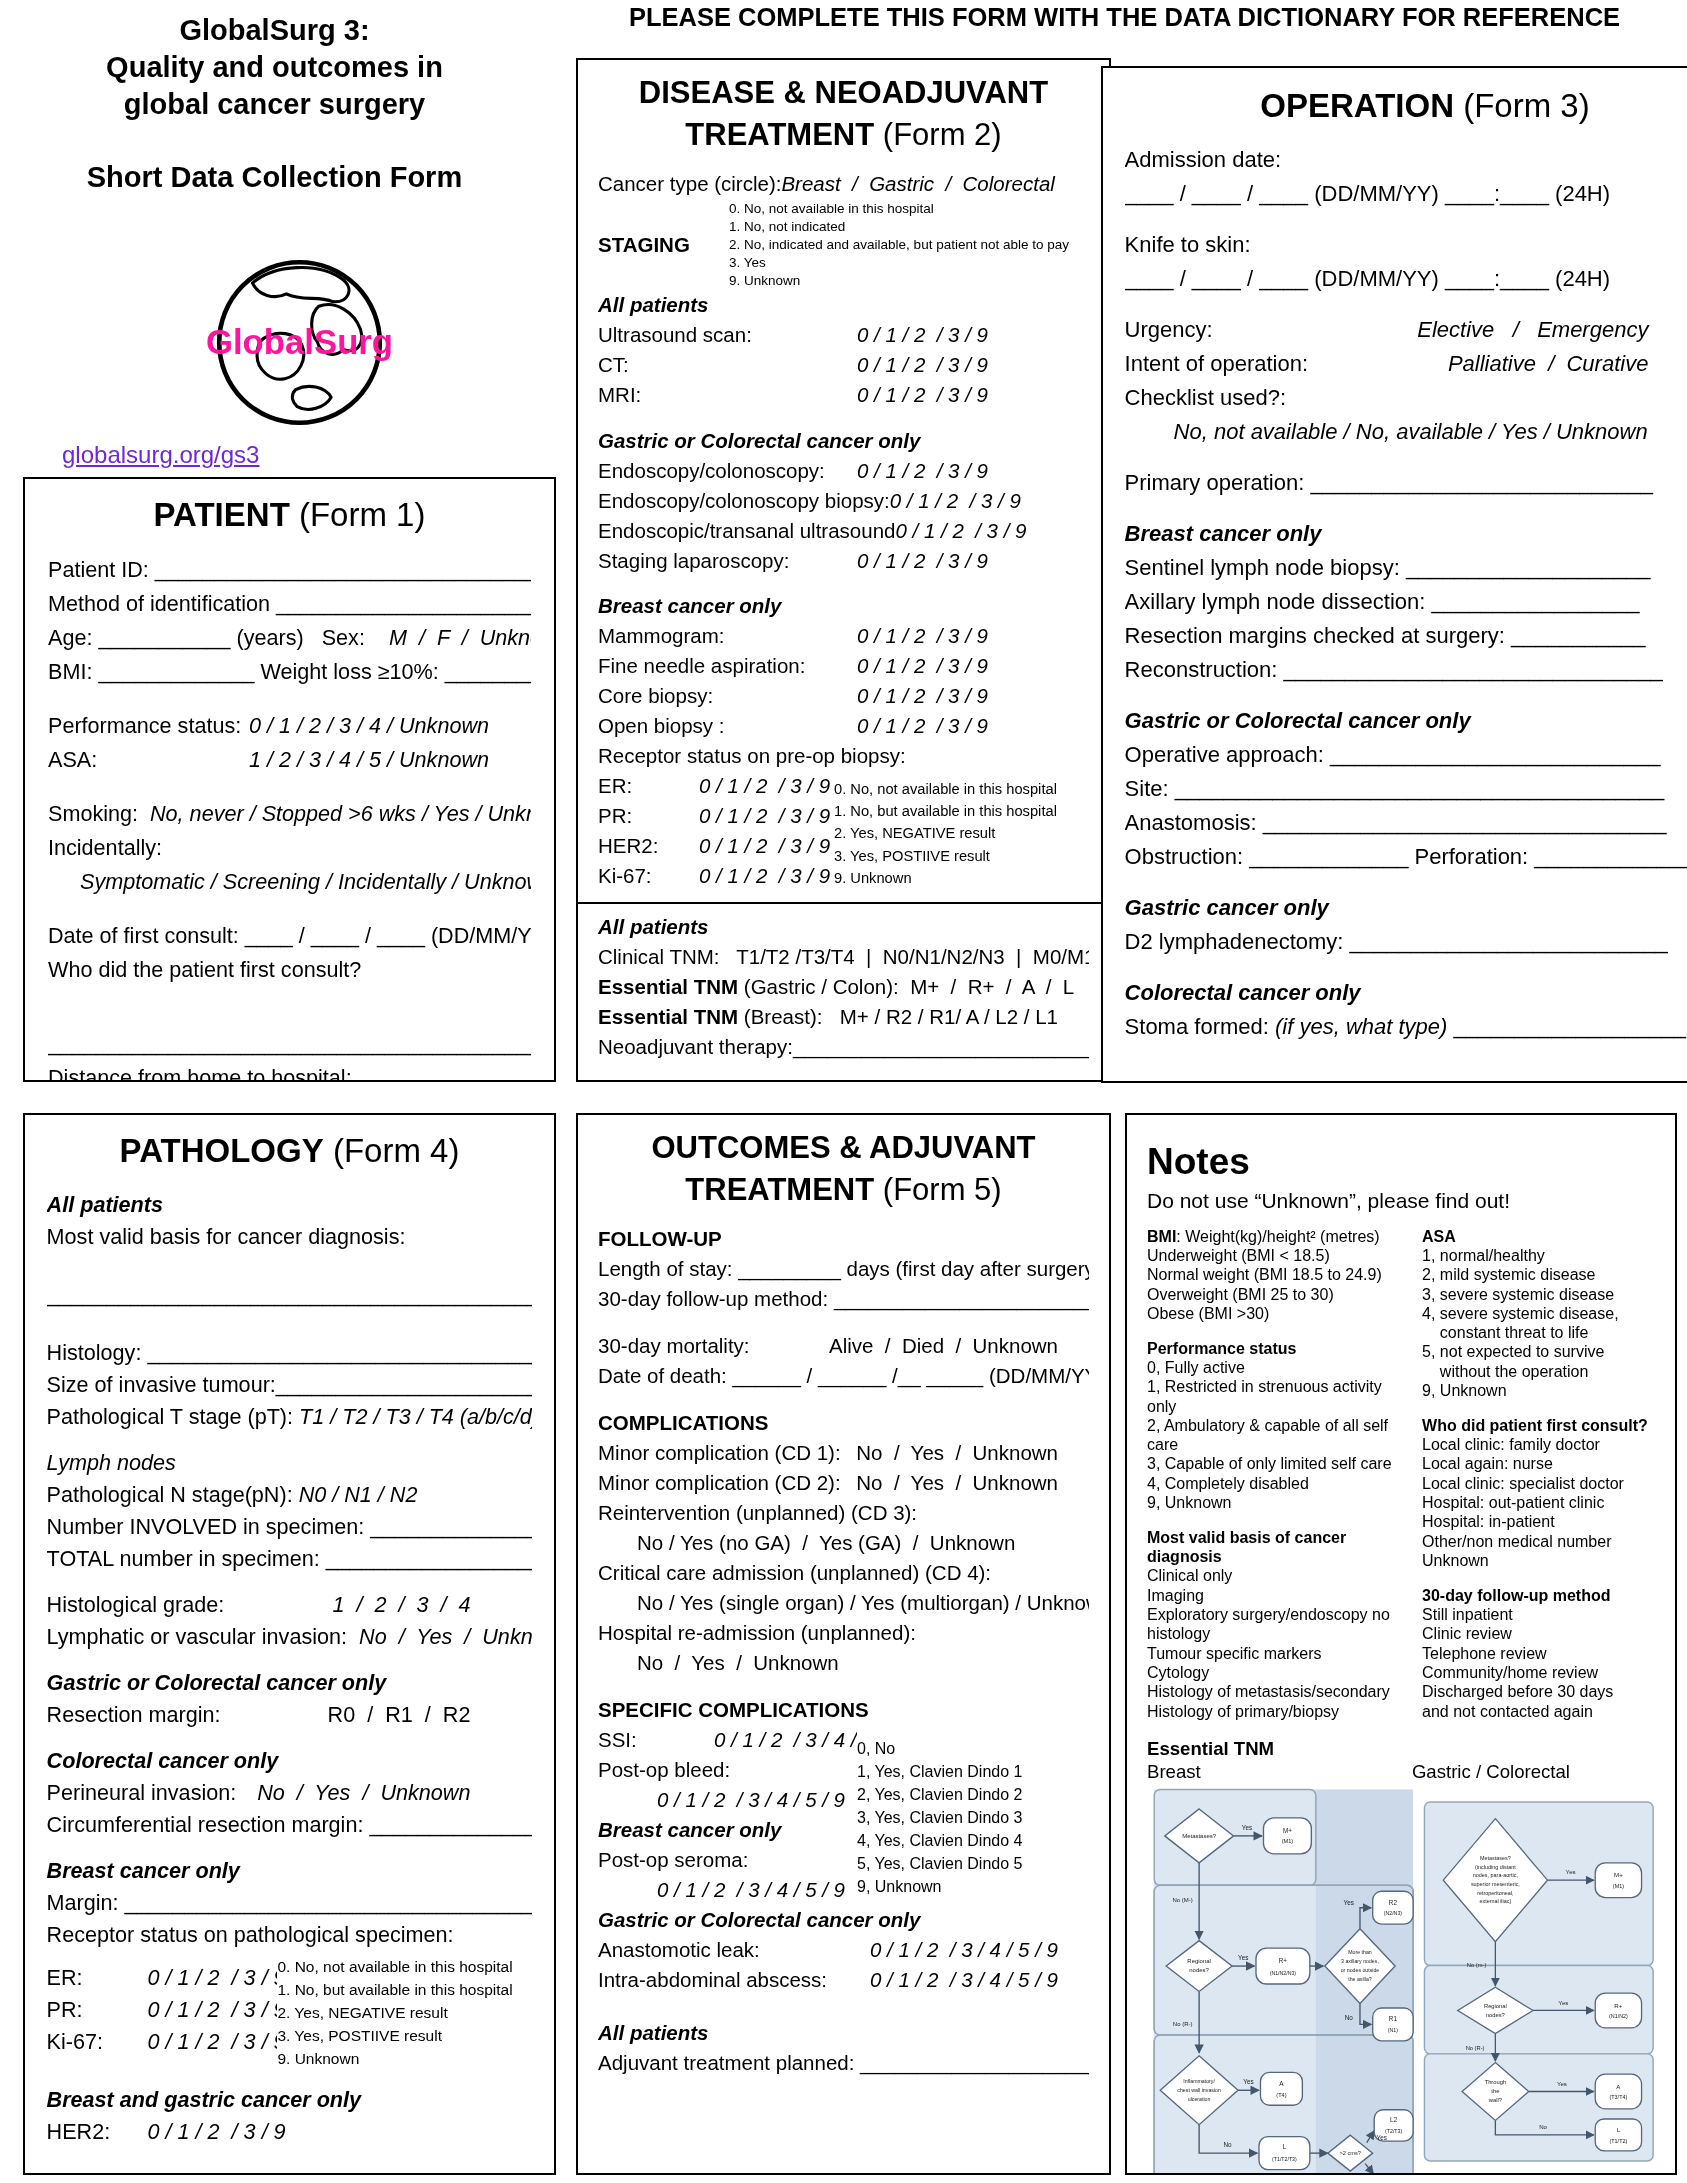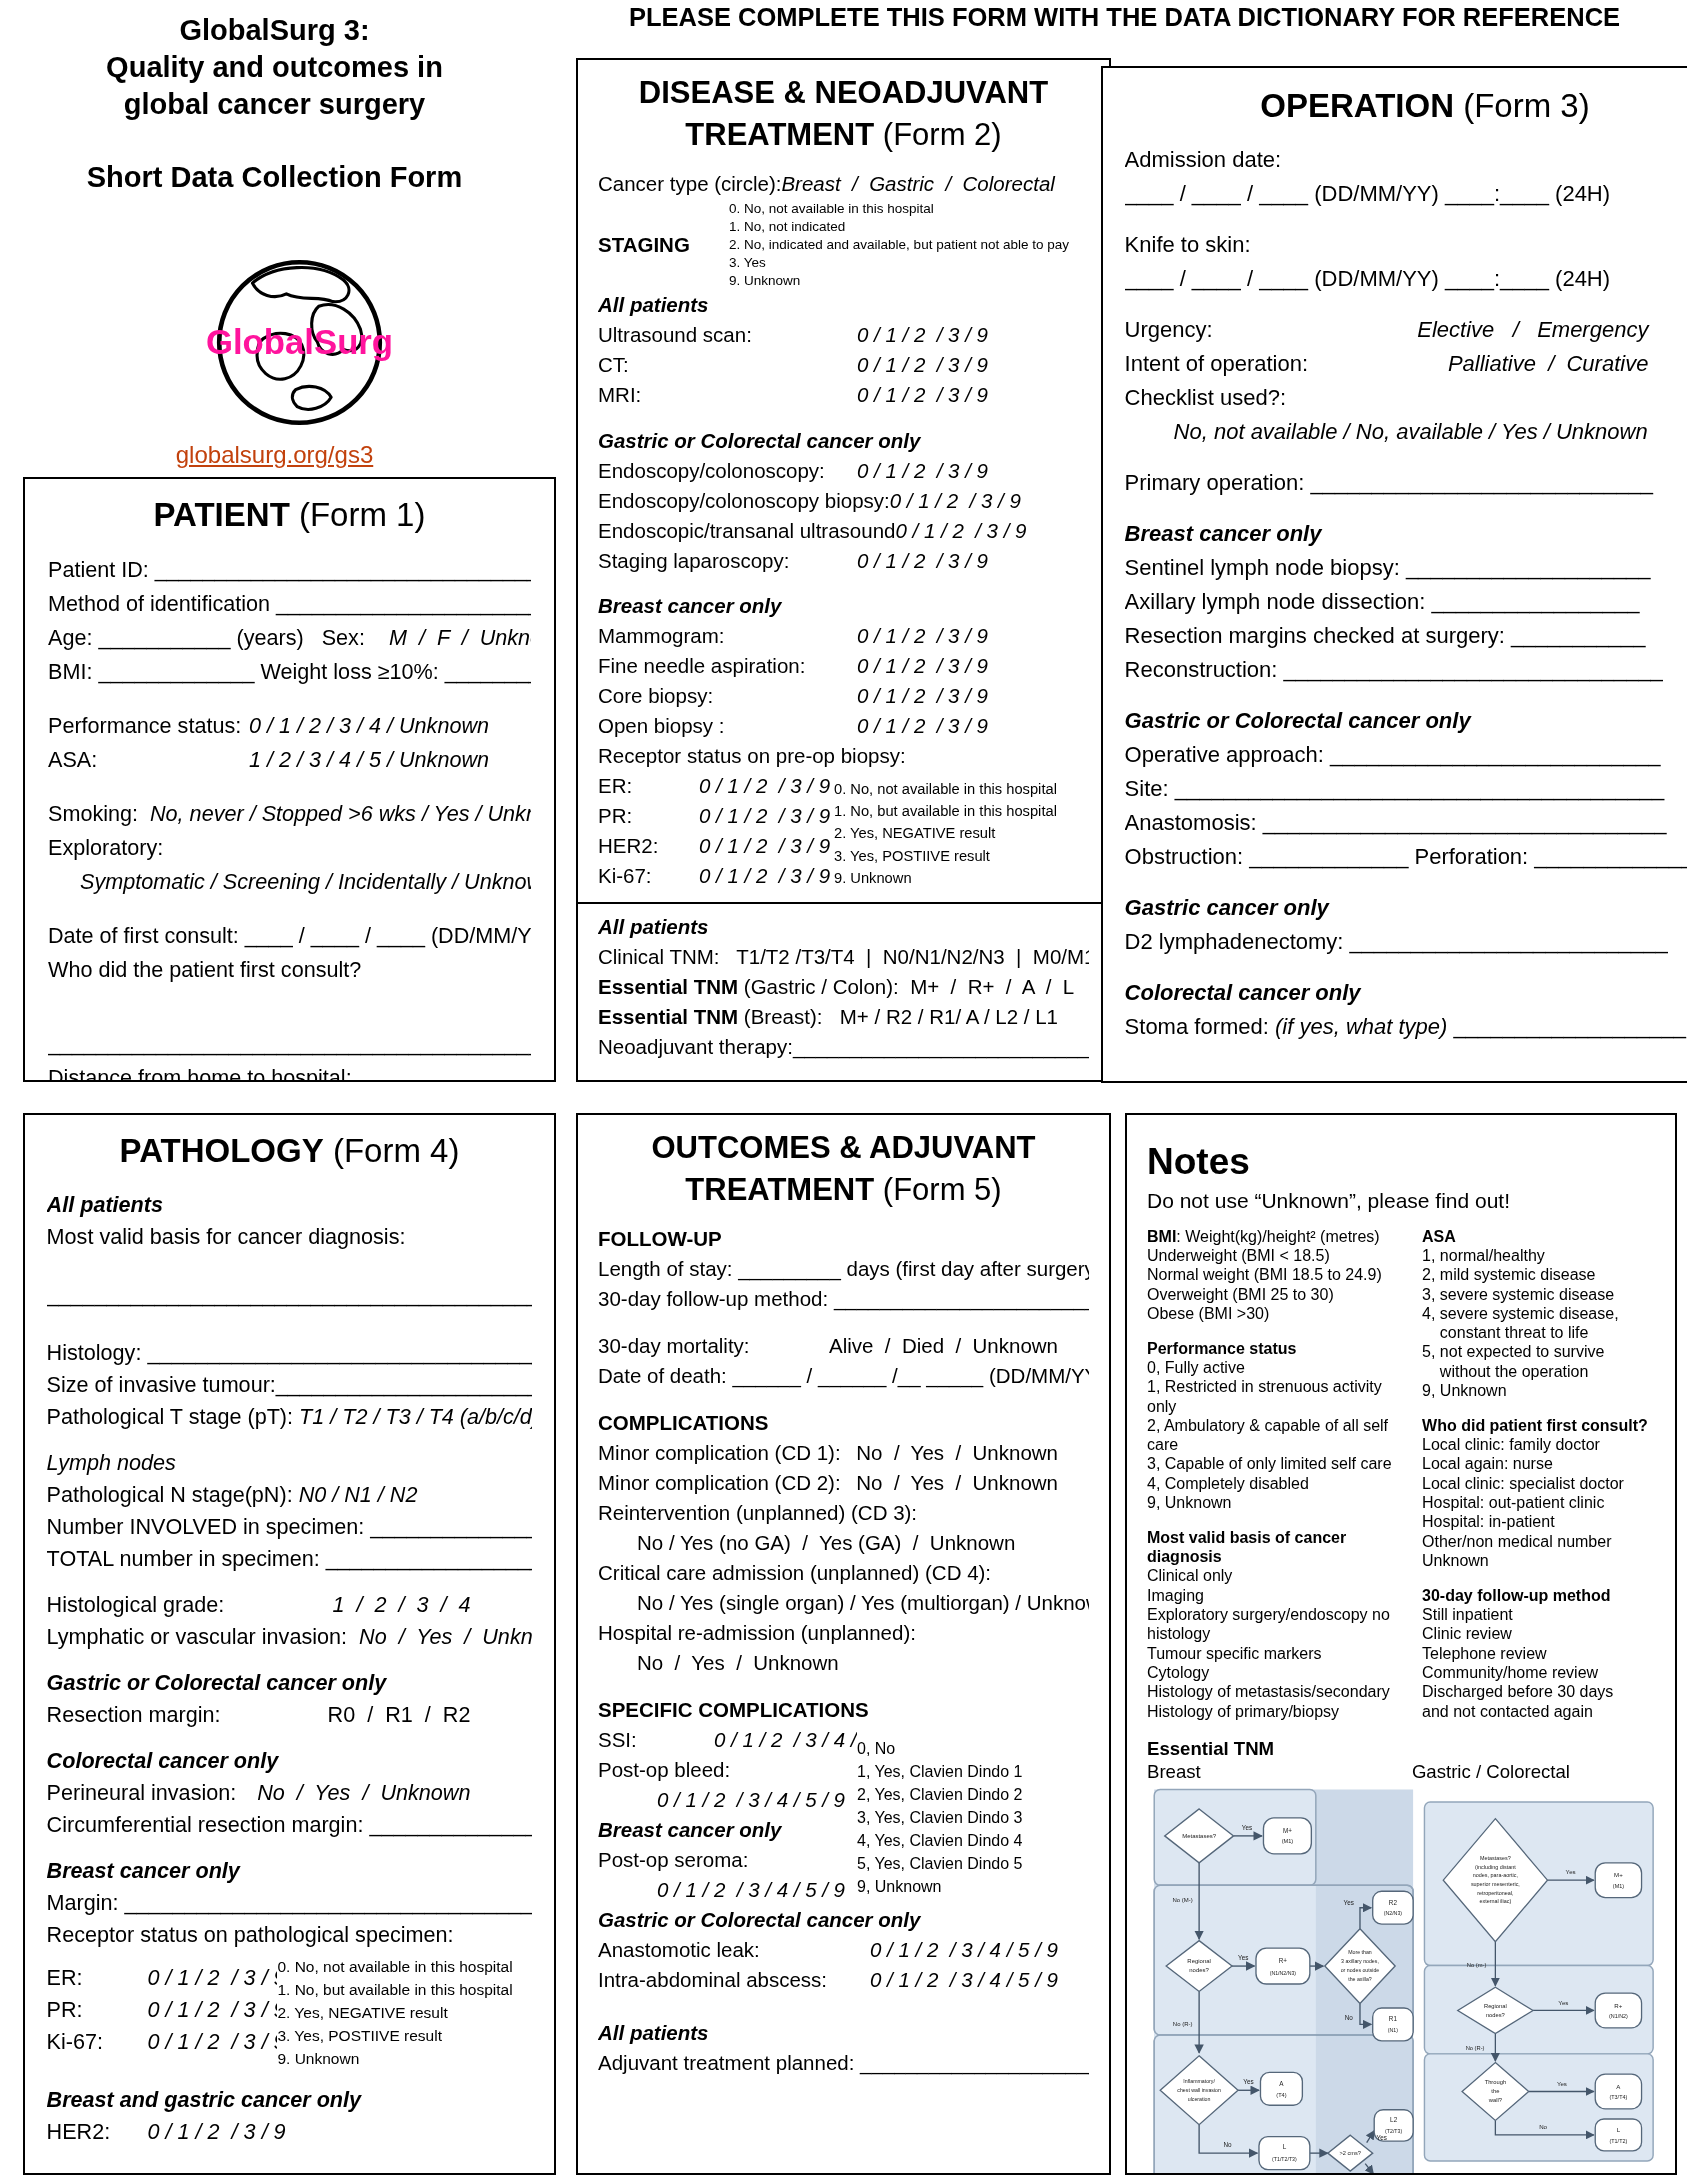--- a/index.html
+++ b/index.html
@@ -5,22 +5,22 @@
 *{margin:0;padding:0;box-sizing:border-box}
 html,body{background:#fff}
 .page{position:relative;width:1688px;height:2183px;background:#fff;color:#000;
   font-family:"Liberation Sans",sans-serif;overflow:hidden}
 .topheader{position:absolute;left:568px;top:3.1px;width:1113px;text-align:center;
   font-weight:700;font-size:25.5px}
 .mast{position:absolute;left:62px;top:12.4px;width:425px;text-align:center;
   font-weight:700;font-size:29px;line-height:37px}
 .mast .subtitle{margin-top:36px}
 .logo{position:absolute;left:203px;top:246px;width:193px;height:193px}
-.sitelink{position:absolute;left:62px;top:441px;width:425px;text-align:center;
-  font-size:24px;color:#c2410c;text-decoration:underline;cursor:pointer;display:block}
+.sitelink{position:absolute;left:62px;top:441px;width:425px;text-align:left;
+  font-size:24px;color:#6d28d9;text-decoration:underline;cursor:pointer;display:block}
 .panel{position:absolute;border:2.3px solid #000;background:#fff;overflow:hidden}
 .f1{left:23px;top:477px;width:533px;height:605px;padding:10.8px 23px}
 .f2{left:576px;top:58px;width:535px;height:1024px;padding:9.3px 20px}
 .f3{left:1101px;top:66px;width:648px;height:1017px;padding:12.4px 21.6px}
 .f4{left:23px;top:1113px;width:533px;height:1062px;padding:10.8px 21.6px}
 .f5{left:576px;top:1113px;width:535px;height:1062px;padding:9.3px 20px}
 .fn{left:1125px;top:1113px;width:552px;height:1062px;padding:24px 20px}
 .bb{font-weight:700}
 .ii{font-style:italic}
 .ptitle{text-align:center;font-size:33px;margin:6.2px 0 18.6px;white-space:pre}
@@ -105,21 +105,21 @@
     <div>
         <div class="row">Patient ID: _________________________________</div>
         <div class="row">Method of identification ______________________</div>
         <div class="row mix"><span class="">Age: ___________ (years)   Sex:    </span><span class="ii">M  /  F  /  Unknown</span></div>
         <div class="row">BMI: _____________ Weight loss ≥10%: _____________</div>
         <div class="gap"></div>
         <div class="row kv"><span class="l">Performance status:</span><span class="ii r">0 / 1 / 2 / 3 / 4 / Unknown</span></div>
         <div class="row kv"><span class="l">ASA:</span><span class="ii r">1 / 2 / 3 / 4 / 5 / Unknown</span></div>
         <div class="gap"></div>
         <div class="row mix"><span class="">Smoking:  </span><span class="ii">No, never / Stopped &gt;6 wks / Yes / Unknown</span></div>
-        <div class="row">Exploratory:</div>
+        <div class="row">Incidentally:</div>
         <div class="row ii" style="padding-left: 32px;">Symptomatic / Screening / Incidentally / Unknown</div>
         <div class="gap"></div>
         <div class="row">Date of first consult: ____ / ____ / ____ (DD/MM/YY)</div>
         <div class="row">Who did the patient first consult?</div>
         <div class="gap" style="height: 40px;"></div>
         <div class="row">____________________________________________</div>
         <div class="row">Distance from home to hospital: _______________ km</div>
       </div>
   </div>
 

